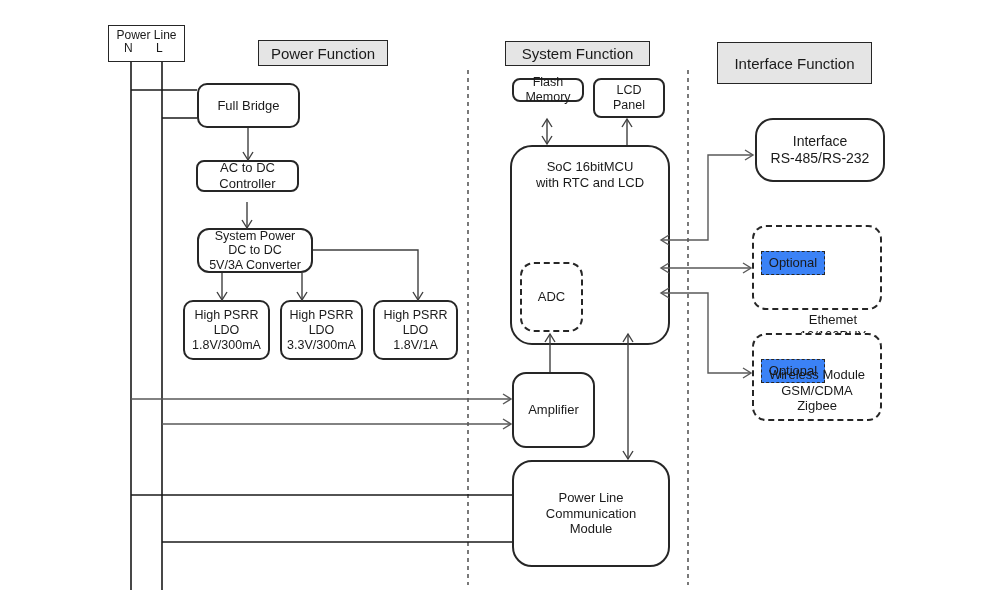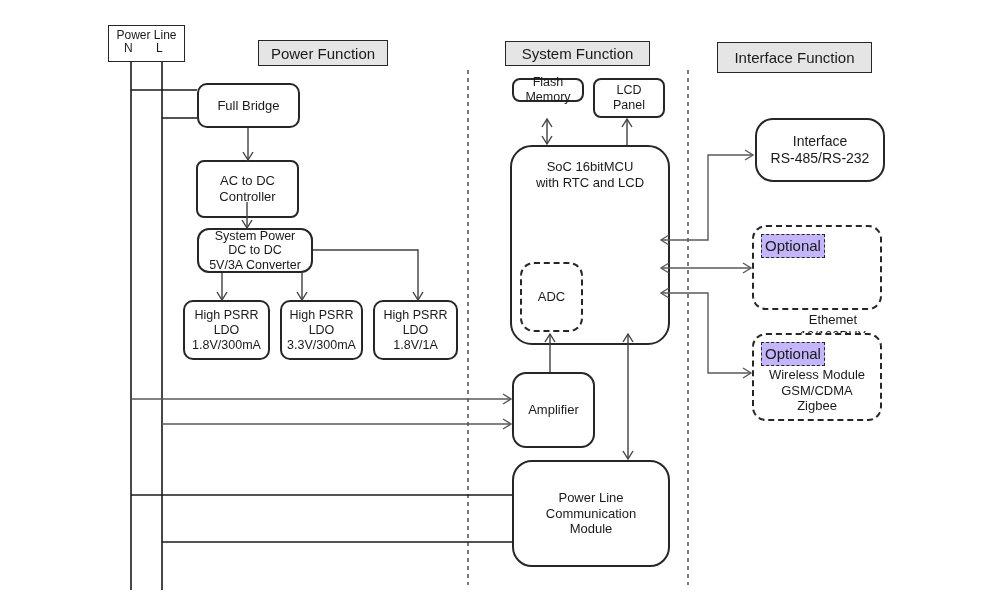--- a/index.html
+++ b/index.html
@@ -22,44 +22,44 @@
   .dashedb{border-style:dashed;}
   
   .b-powerline{left:108px;top:25px;width:77px;height:37px;border-width:1px;border-radius:0;
     flex-direction:column;justify-content:flex-start;font-size:12px;line-height:1.1;padding-top:3px;}
   .nl-row{position:relative;width:100%;height:15px;}
   .nl-n{position:absolute;left:15px;top:0;font-size:12px;}
   .nl-l{position:absolute;left:47px;top:0;font-size:12px;}
   
   .hdr-power{left:258px;top:40px;width:130px;height:26px;}
   .hdr-system{left:505px;top:41px;width:145px;height:25px;}
-  .hdr-interface{left:717px;top:42px;width:155px;height:31px;}
+  .hdr-interface{left:717px;top:42px;width:155px;height:42px;}
   
   .b-fullbridge{left:197px;top:83px;width:103px;height:45px;border-radius:10px;}
-  .b-acdc{left:196px;top:160px;width:103px;height:58px;border-radius:8px;}
+  .b-acdc{left:196px;top:160px;width:103px;height:32px;border-radius:8px;}
   .b-syspower{left:197px;top:228px;width:116px;height:45px;border-radius:12px;font-size:12.5px;line-height:1.15;}
   .b-ldo1{left:183px;top:300px;width:87px;height:60px;border-radius:10px;font-size:12.5px;}
   .b-ldo2{left:280px;top:300px;width:83px;height:60px;border-radius:10px;font-size:12.5px;}
   .b-ldo3{left:373px;top:300px;width:85px;height:60px;border-radius:10px;font-size:12.5px;}
   
   .b-flash{left:512px;top:78px;width:72px;height:24px;border-radius:8px;font-size:12.5px;}
   .b-lcd{left:593px;top:78px;width:72px;height:40px;border-radius:8px;font-size:12.5px;}
   .b-soc{left:510px;top:145px;width:160px;height:200px;border-radius:22px;
     align-items:flex-start;padding-top:12px;}
   .b-adc{left:520px;top:262px;width:63px;height:70px;border-radius:14px;}
   .b-dio{left:595px;top:222px;width:65px;height:111px;border-radius:14px;}
   .b-amp{left:512px;top:372px;width:83px;height:76px;border-radius:14px;}
   .b-plc{left:512px;top:460px;width:158px;height:107px;border-radius:20px;}
   
   .b-rs{left:755px;top:118px;width:130px;height:64px;border-radius:18px;font-size:14px;}
   .b-eth{left:752px;top:225px;width:130px;height:85px;border-radius:14px;}
   .b-wifi{left:752px;top:333px;width:130px;height:88px;border-radius:14px;}
   .opt{
-    position:absolute;left:7px;top:7px;width:62px;height:22px;border:1.5px dashed #262626;
-    display:flex;align-items:center;justify-content:center;font-size:15px;background:#c4b5fd;
+    position:absolute;left:7px;top:24px;width:62px;height:22px;border:1.5px dashed #262626;
+    display:flex;align-items:center;justify-content:center;font-size:13px;background:#3b82f6;
   }
   .b-eth .lbl{position:absolute;left:16px;top:38px;width:100%;margin-top:47px;}
   .b-wifi .lbl{position:absolute;left:0;top:32px;width:100%;}
 </style>
 </head>
 <body>
 
 <div class="stage">
 
   <div class="hdr hdr-power">

